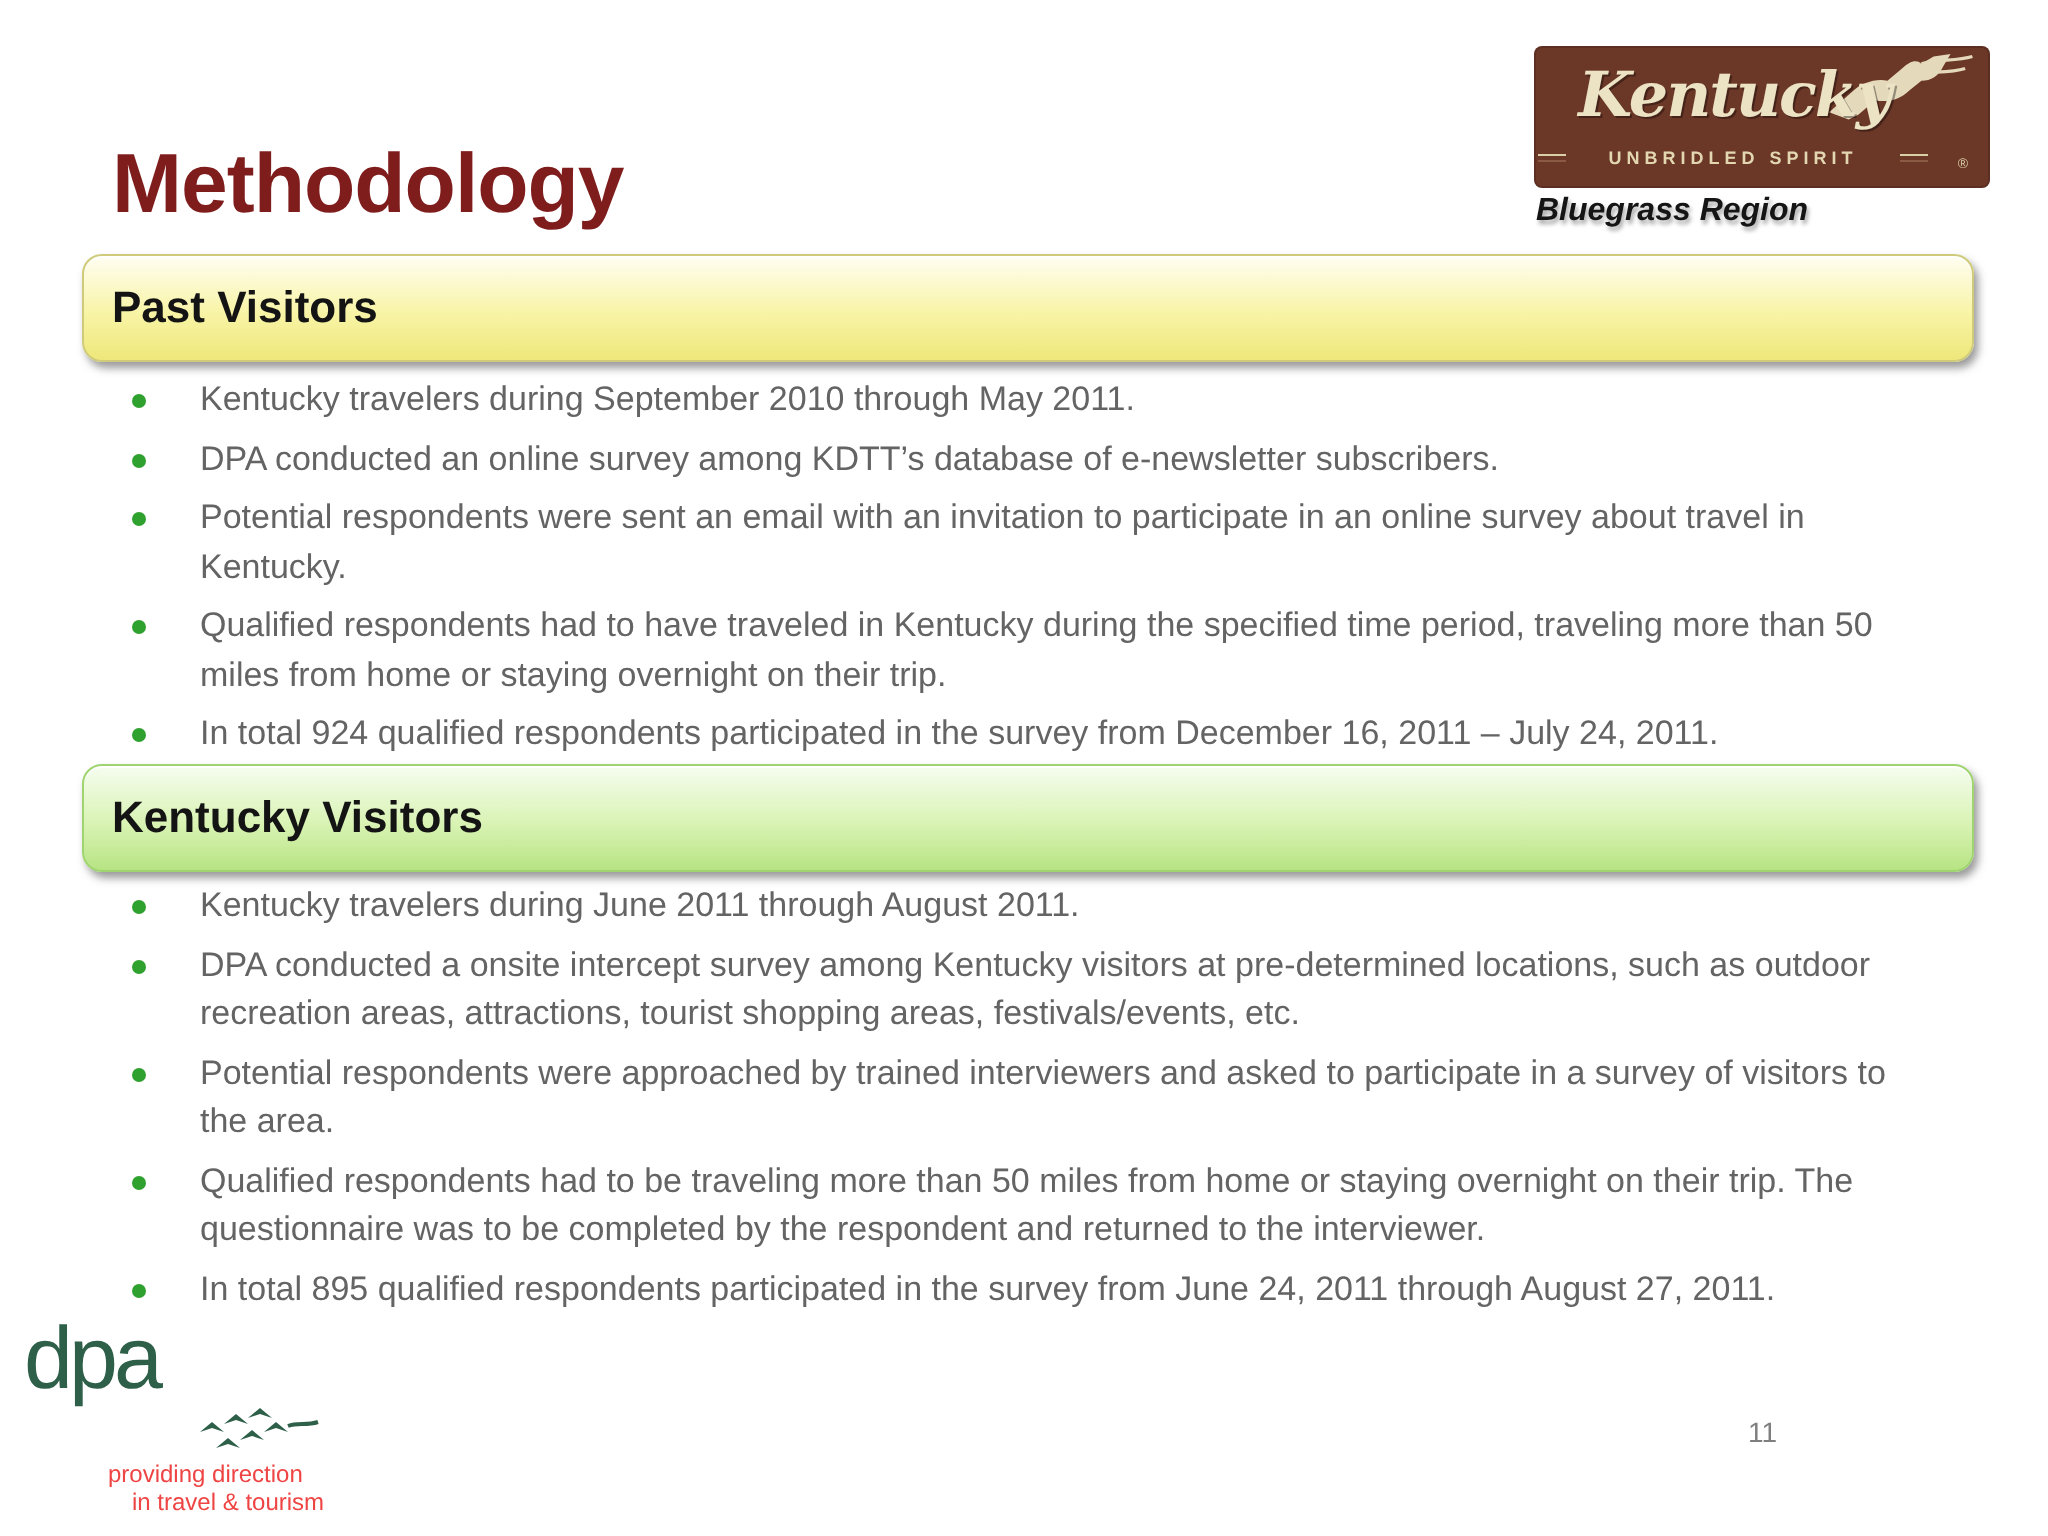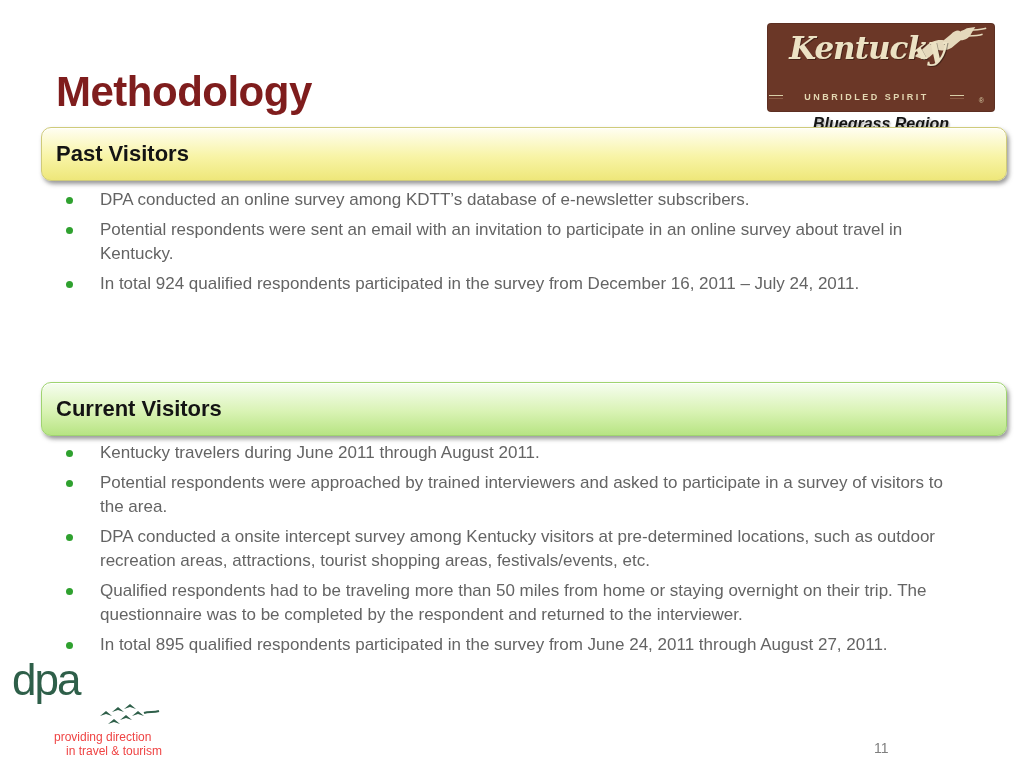--- a/index.html
+++ b/index.html
@@ -12,47 +12,46 @@
     position:relative;width:1024px;height:768px;background:#ffffff;overflow:hidden;
   }
   
   .title{
     position:absolute;left:56px;top:68px;margin:0;
     font-size:42px;font-weight:bold;color:#7f1d1d;letter-spacing:-0.5px;
   }
   
   .ky-wrap{position:absolute;left:768px;top:24px;width:226px;}
   .ky-box{
-    position:relative;width:226px;height:87px;background:#6b3727;
+    position:relative;width:226px;height:69px;background:#6b3727;
     border-radius:3px;box-shadow:0 0 0 1px #5d2f22;overflow:hidden;
   }
   .ky-horse{position:absolute;right:4px;top:3px;width:78px;height:34px;opacity:.95;}
   .ky-name{
     position:absolute;left:14px;top:6px;width:170px;text-align:center;
     font-family:"DejaVu Serif", serif;font-style:italic;font-weight:bold;
     font-size:31px;color:#ece2c4;letter-spacing:-1px;
     text-shadow:1px 1px 0 rgba(0,0,0,.35);
   }
   .ky-tagrow{
     position:absolute;left:1px;right:30px;bottom:9px;display:flex;align-items:center;gap:21px;
     color:#e3d7b2;font-size:9px;font-weight:bold;letter-spacing:2.5px;white-space:nowrap;
   }
   .ky-rule{flex:1;height:2px;border-top:1px solid #d9cfa8;border-bottom:1px solid #8a5a44;}
   .ky-reg{position:absolute;right:10px;bottom:7px;color:#d9cfa8;font-size:7px;}
   .ky-region{
-    margin-top:4px;text-align:center;font-size:16px;font-weight:bold;font-style:italic;color:#151515;
+    margin-top:4px;font-size:16px;font-weight:bold;font-style:italic;color:#151515;
     text-shadow:1px 2px 2px rgba(0,0,0,.35);
   }
   
   .hdr-box{
     position:absolute;left:41px;width:944px;height:52px;border-radius:10px;
     border:1px solid #cfcb7a;
     background:linear-gradient(to bottom,#fffef2 0%,#f8f4a6 55%,#eee77a 100%);
     box-shadow:2px 3px 4px rgba(70,70,70,.55), inset 0 1px 0 rgba(255,255,255,.9);
-    padding-left:20px;
   }
   .hdr-box.green{
     border:1px solid #9fd470;
     background:linear-gradient(to bottom,#f6fdf0 0%,#d9f3b4 55%,#b7e483 100%);
   }
   .hdr-box .hdr-label{
     position:absolute;left:14px;top:0;line-height:51px;
     font-size:22px;font-weight:600;color:#141414;
   }
   
@@ -68,21 +67,21 @@
   
   .dpa{position:absolute;left:12px;top:672px;width:200px;height:92px;}
   .dpa-word{
     position:absolute;left:0;top:-14px;
     font-size:44px;font-weight:500;color:#2e5f49;letter-spacing:-2px;line-height:1;
   }
   .dpa-geese{position:absolute;left:86px;top:32px;width:64px;height:26px;}
   .dpa-tag{position:absolute;left:42px;top:58px;width:120px;color:#ef4444;font-size:12px;line-height:14px;}
   .dpa-tag .l2{padding-left:12px;}
   .page-num{
-    position:absolute;left:874px;top:708px;font-size:14px;color:#7f7f7f;margin-top:32px;
+    position:absolute;left:874px;top:708px;font-size:14px;color:#7f7f7f;
   }
 </style>
 </head>
 <body>
 
 <div class="slide">
 
   <h1 class="title">Methodology</h1>
 
   <div class="ky-wrap">
@@ -99,32 +98,34 @@
       </div>
       <span class="ky-reg">®</span>
     </div>
     <div class="ky-region">Bluegrass Region</div>
   </div>
 
   <div class="hdr-box" style="top:127px">
     <div class="hdr-label">Past Visitors</div>
   </div>
   <ul class="blist" style="top:188px">
+    <li><span class="bdot"></span><span>Kentucky travelers during September 2010 through May 2011.</span></li>
     <li><span class="bdot"></span><span>DPA conducted an online survey among KDTT’s database of e-newsletter subscribers.</span></li>
     <li><span class="bdot"></span><span>Potential respondents were sent an email with an invitation to participate in an online survey about travel in Kentucky.</span></li>
+    <li><span class="bdot"></span><span>Qualified respondents had to have traveled in Kentucky during the specified time period, traveling more than 50 miles from home or staying overnight on their trip.</span></li>
     <li><span class="bdot"></span><span>In total 924 qualified respondents participated in the survey from December 16, 2011 – July 24, 2011.</span></li>
   </ul>
 
   <div class="hdr-box green" style="top:382px">
-    <div class="hdr-label">Current Visitors</div>
+    <div class="hdr-label">Kentucky Visitors</div>
   </div>
   <ul class="blist" style="top:441px">
     <li><span class="bdot"></span><span>Kentucky travelers during June 2011 through August 2011.</span></li>
+    <li><span class="bdot"></span><span>DPA conducted a onsite intercept survey among Kentucky visitors at pre-determined locations, such as outdoor recreation areas, attractions, tourist shopping areas, festivals/events, etc.</span></li>
     <li><span class="bdot"></span><span>Potential respondents were approached by trained interviewers and asked to participate in a survey of visitors to the area.</span></li>
-    <li><span class="bdot"></span><span>DPA conducted a onsite intercept survey among Kentucky visitors at pre-determined locations, such as outdoor recreation areas, attractions, tourist shopping areas, festivals/events, etc.</span></li>
     <li><span class="bdot"></span><span>Qualified respondents had to be traveling more than 50 miles from home or staying overnight on their trip.  The questionnaire was to be completed by the respondent and returned to the interviewer.</span></li>
     <li><span class="bdot"></span><span>In total 895 qualified respondents participated in the survey from  June 24, 2011 through August 27, 2011.</span></li>
   </ul>
 
   <div class="dpa">
     <div class="dpa-word">dpa</div>
     <svg class="dpa-geese" viewBox="0 0 64 26" xmlns="http://www.w3.org/2000/svg">
       <g fill="#2e5f49">
         <path d="M2 12 L8 7 L14 12 L8 10 Z"></path>
         <path d="M14 8 L20 3 L26 8 L20 6 Z"></path>

